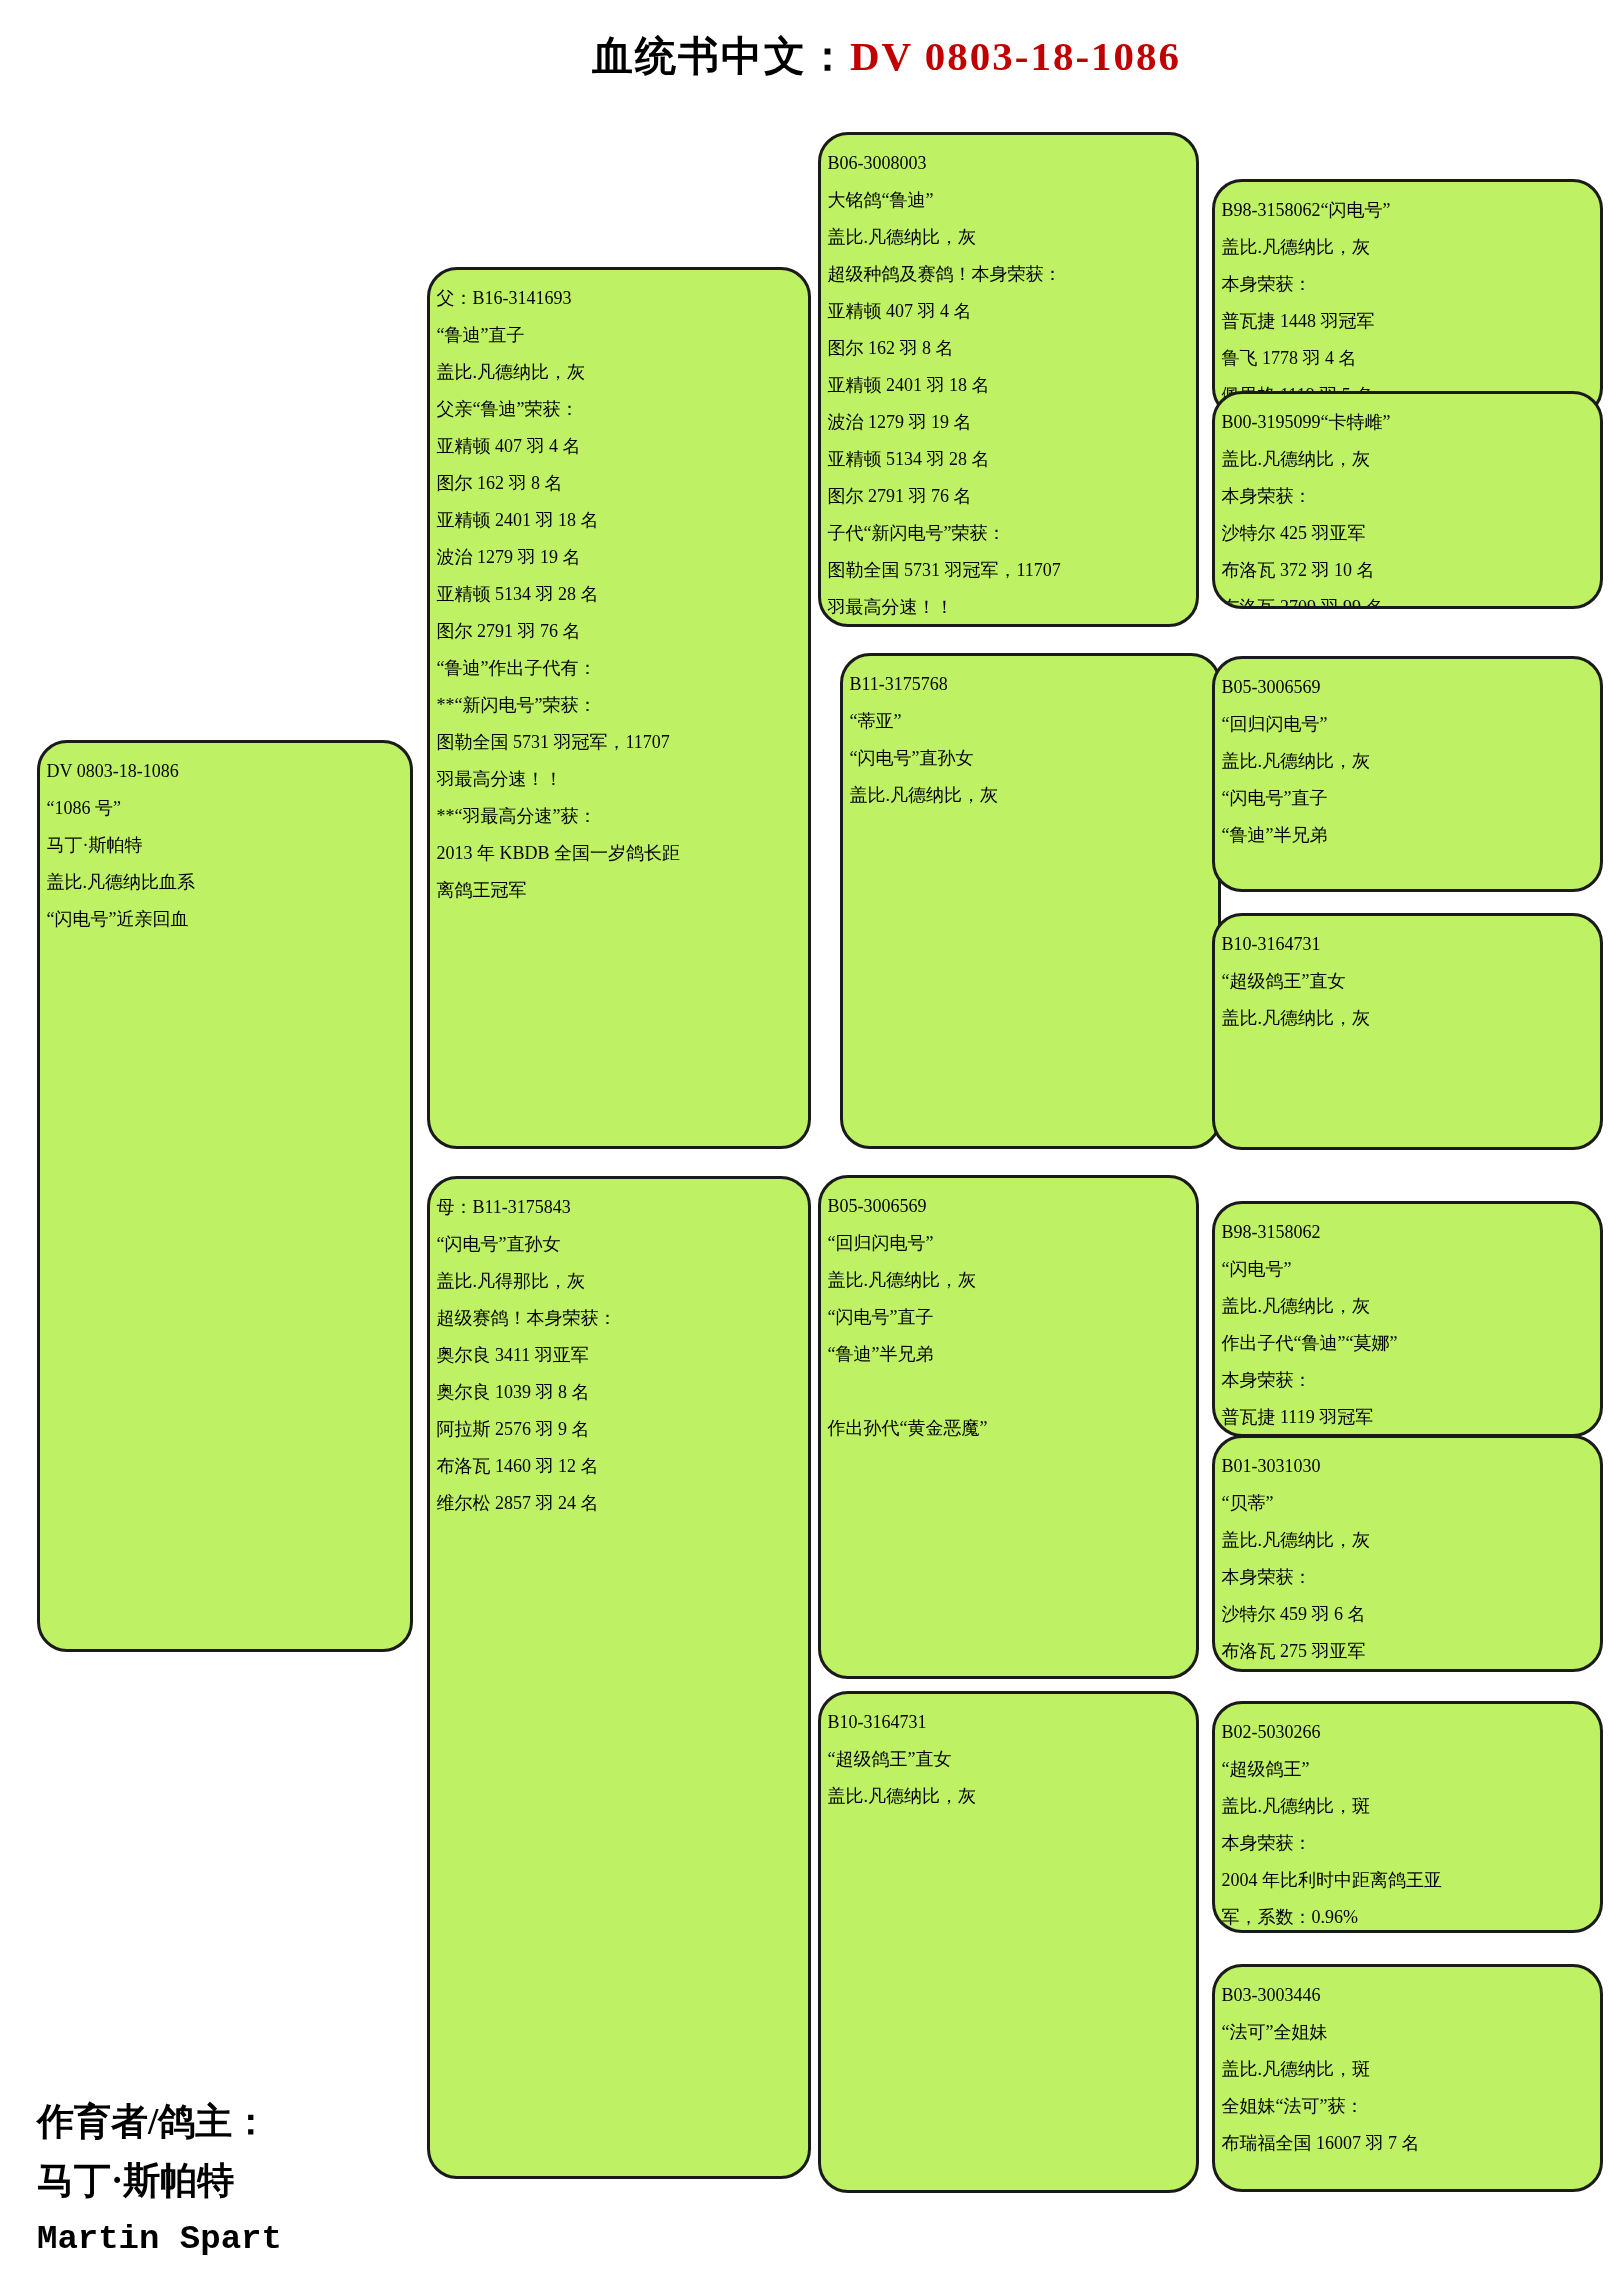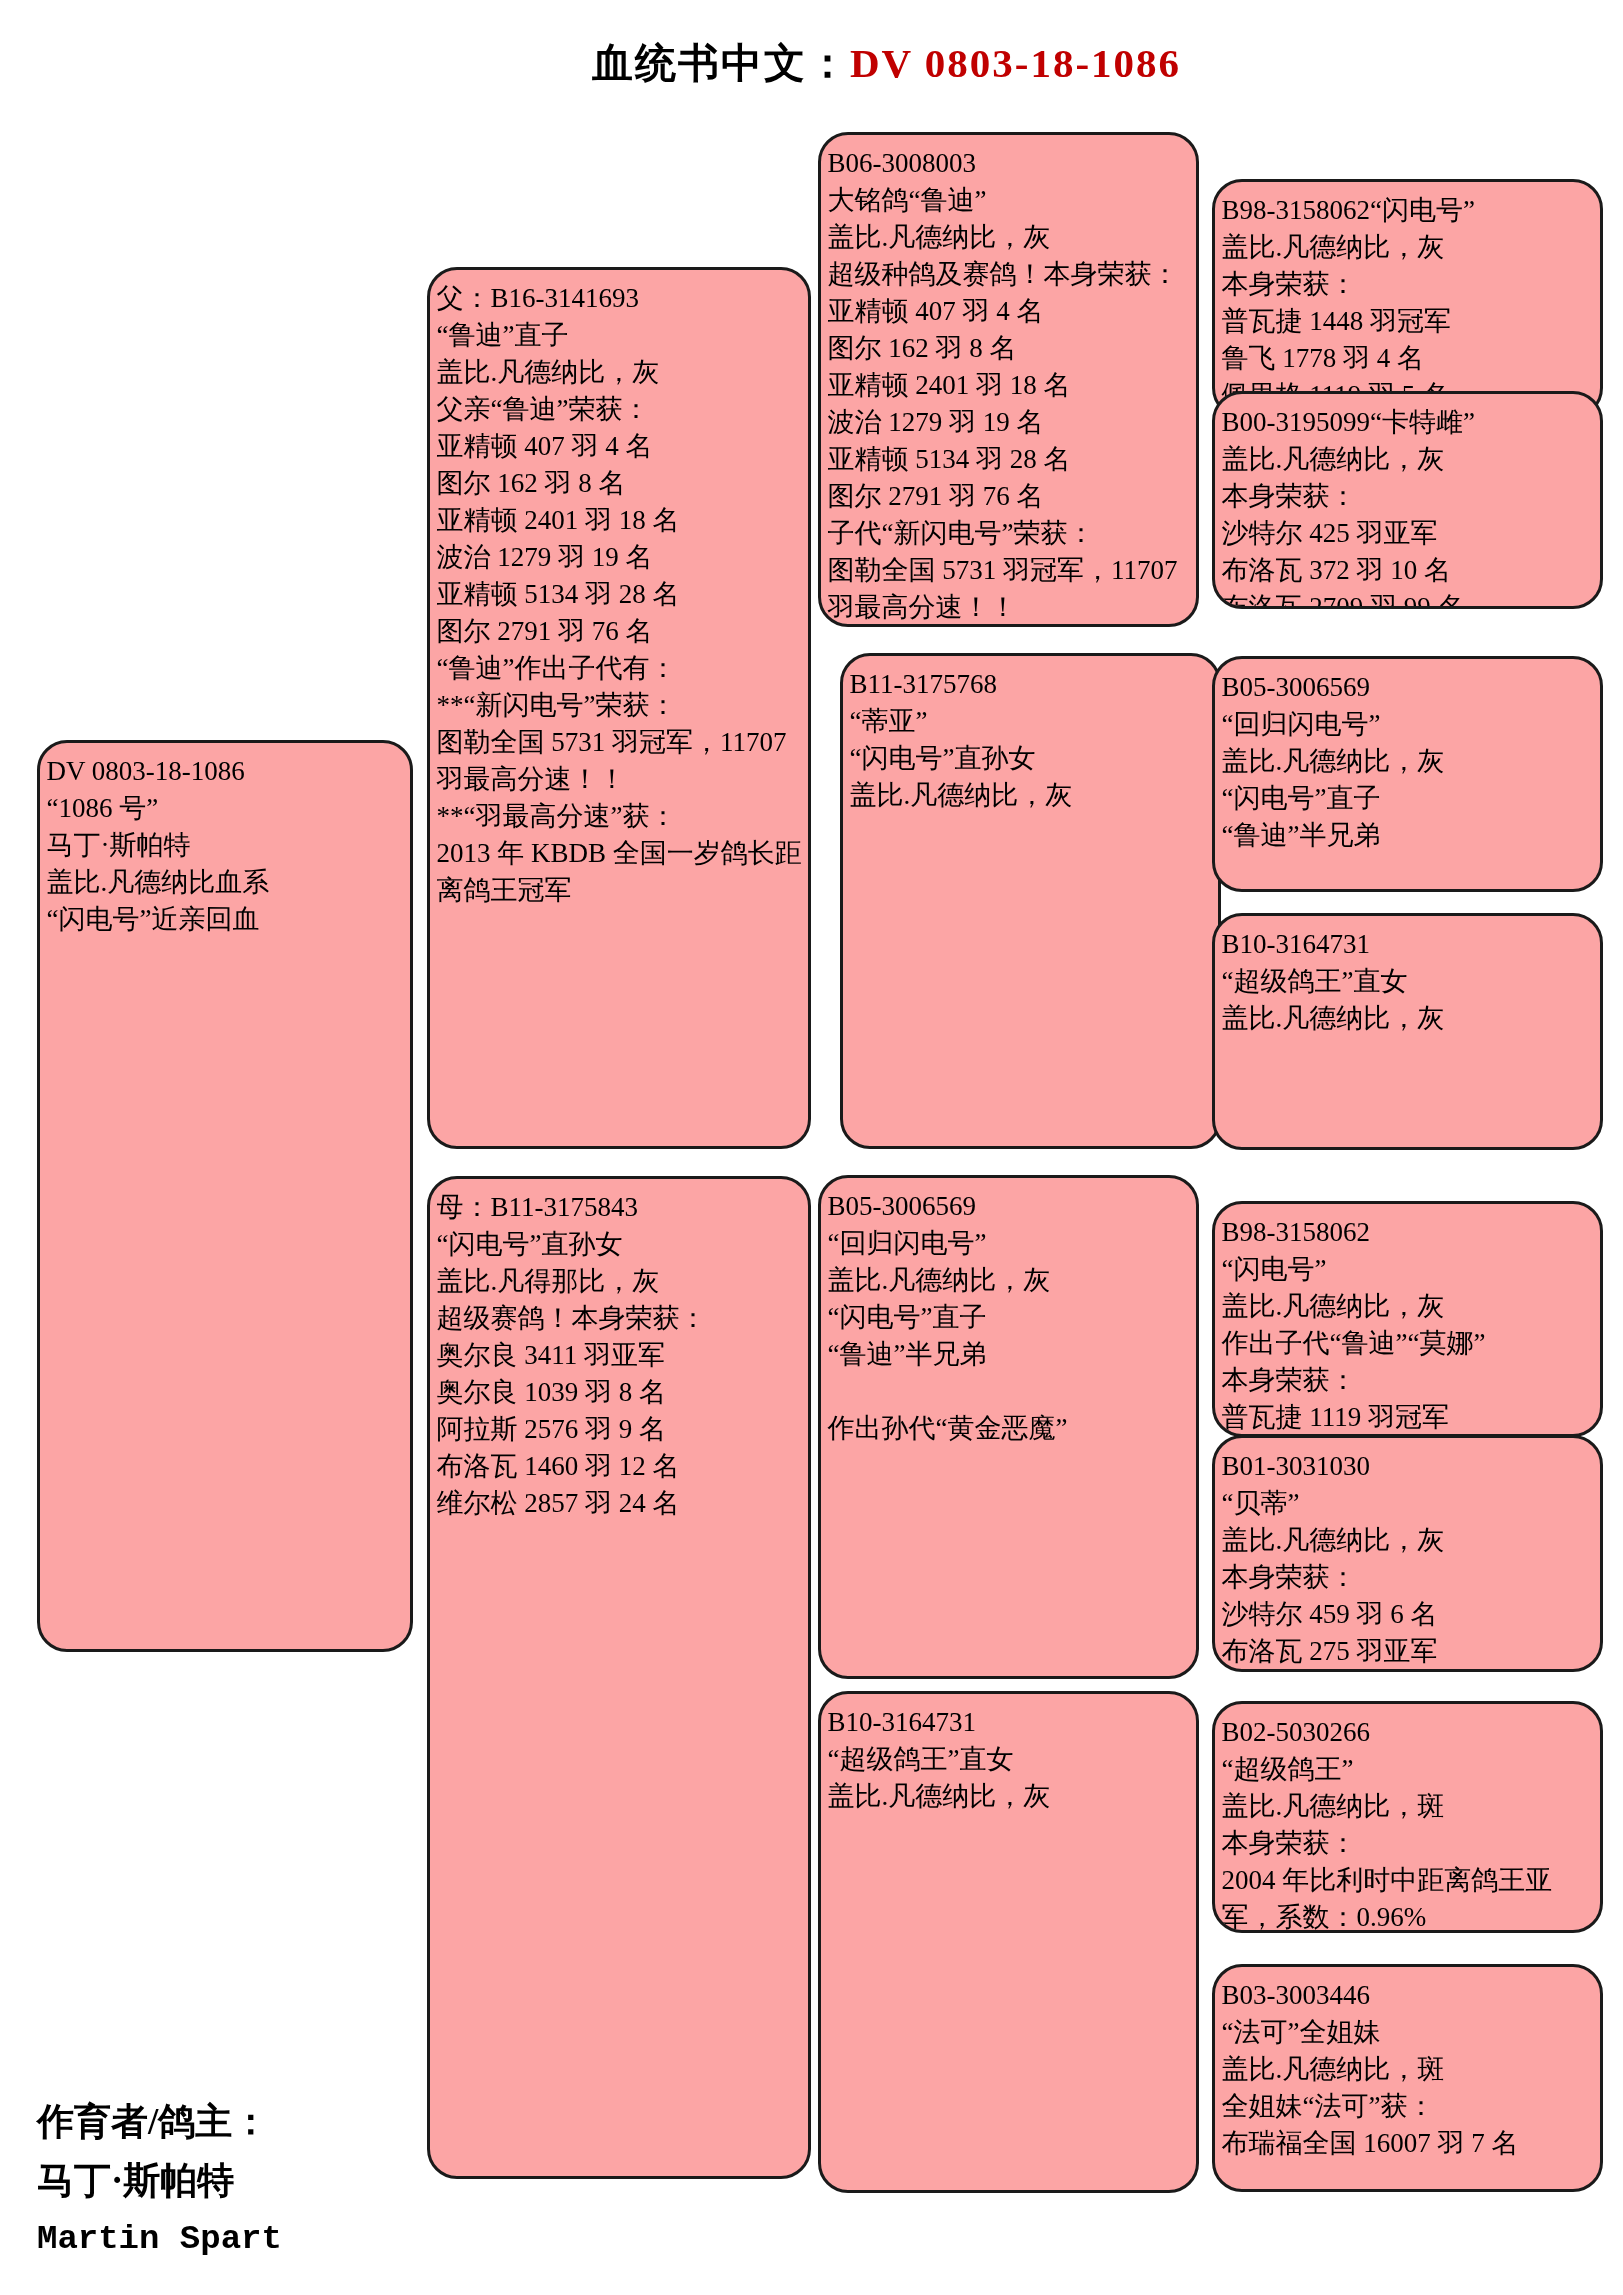--- a/index.html
+++ b/index.html
@@ -10,35 +10,35 @@
     font-family: "Liberation Serif", "DejaVu Serif", serif;
   }
   #page {
     position: relative;
     width: 1623px; height: 2295px;
     background: #ffffff;
     overflow: hidden;
   }
   .title {
     position: absolute;
-    left: 592px; top: 36px;
+    left: 592px; top: 29px;
     font-size: 41px;
     font-weight: bold;
     letter-spacing: 2px;
     white-space: nowrap;
   }
   .title .red { color: #c00000; }
   .box {
     position: absolute;
-    background: #fca5a5;
+    background: #bef264;
     border: 3.3px solid #1a1a1a;
     border-radius: 30px;
     box-sizing: border-box;
     padding: 9.8px 7.9px 6.5px 6.5px;
-    font-size: 27px;
+    font-size: 18px;
     line-height: 37px;
     overflow: hidden;
   }
   .box .line { white-space: nowrap; }
   .breeder {
     position: absolute;
     left: 37px; top: 2092px;
     font-weight: bold;
     font-size: 37px;
     line-height: 59px;

